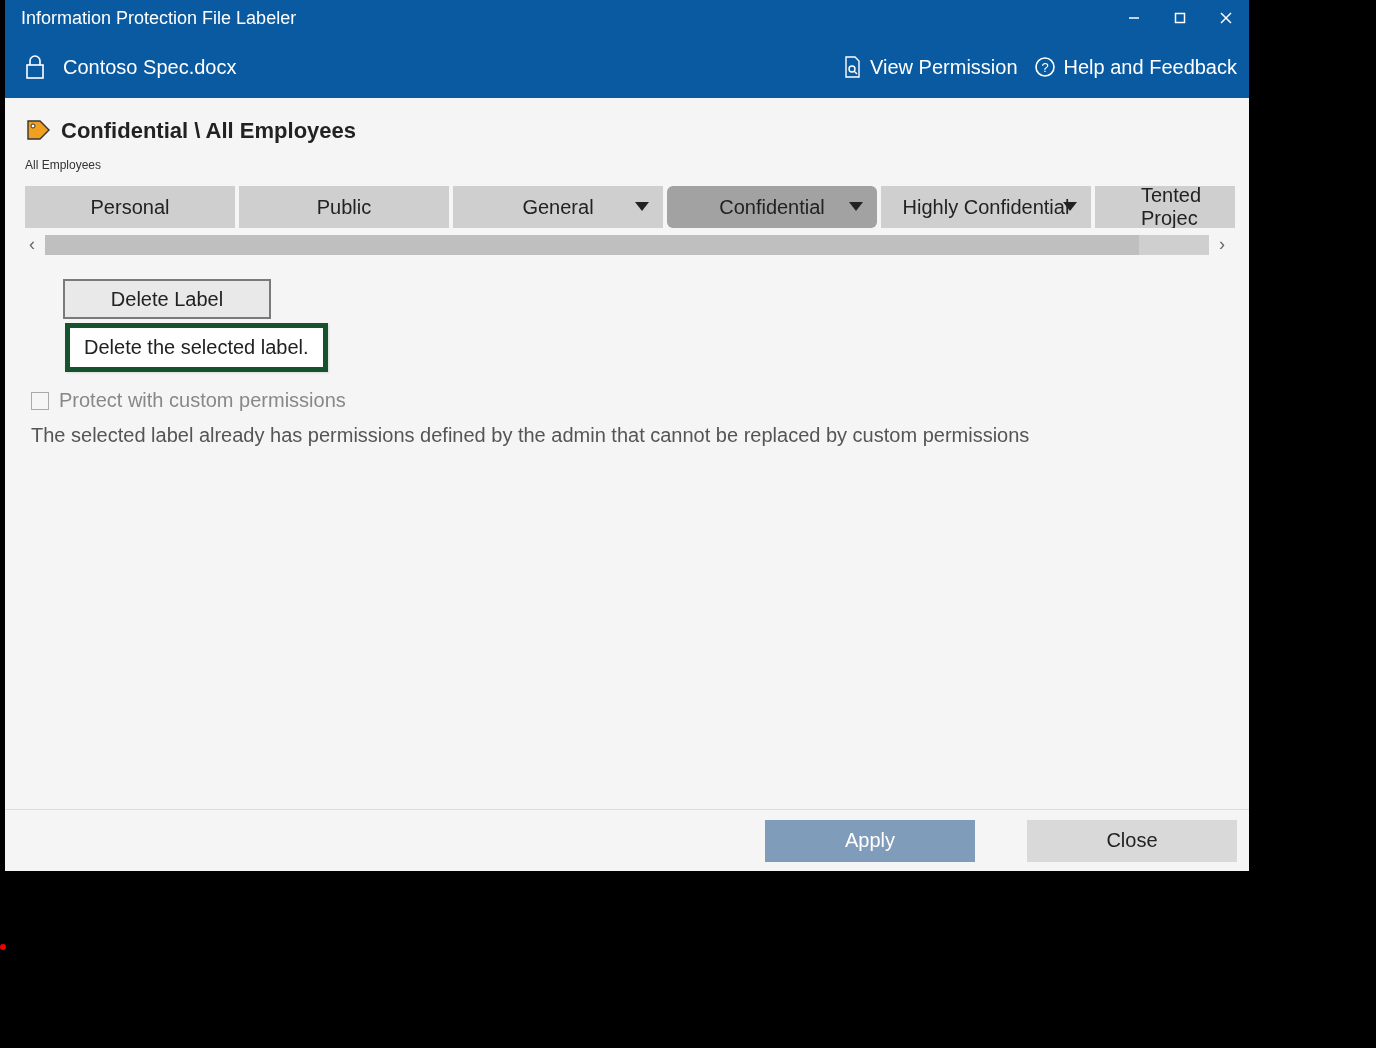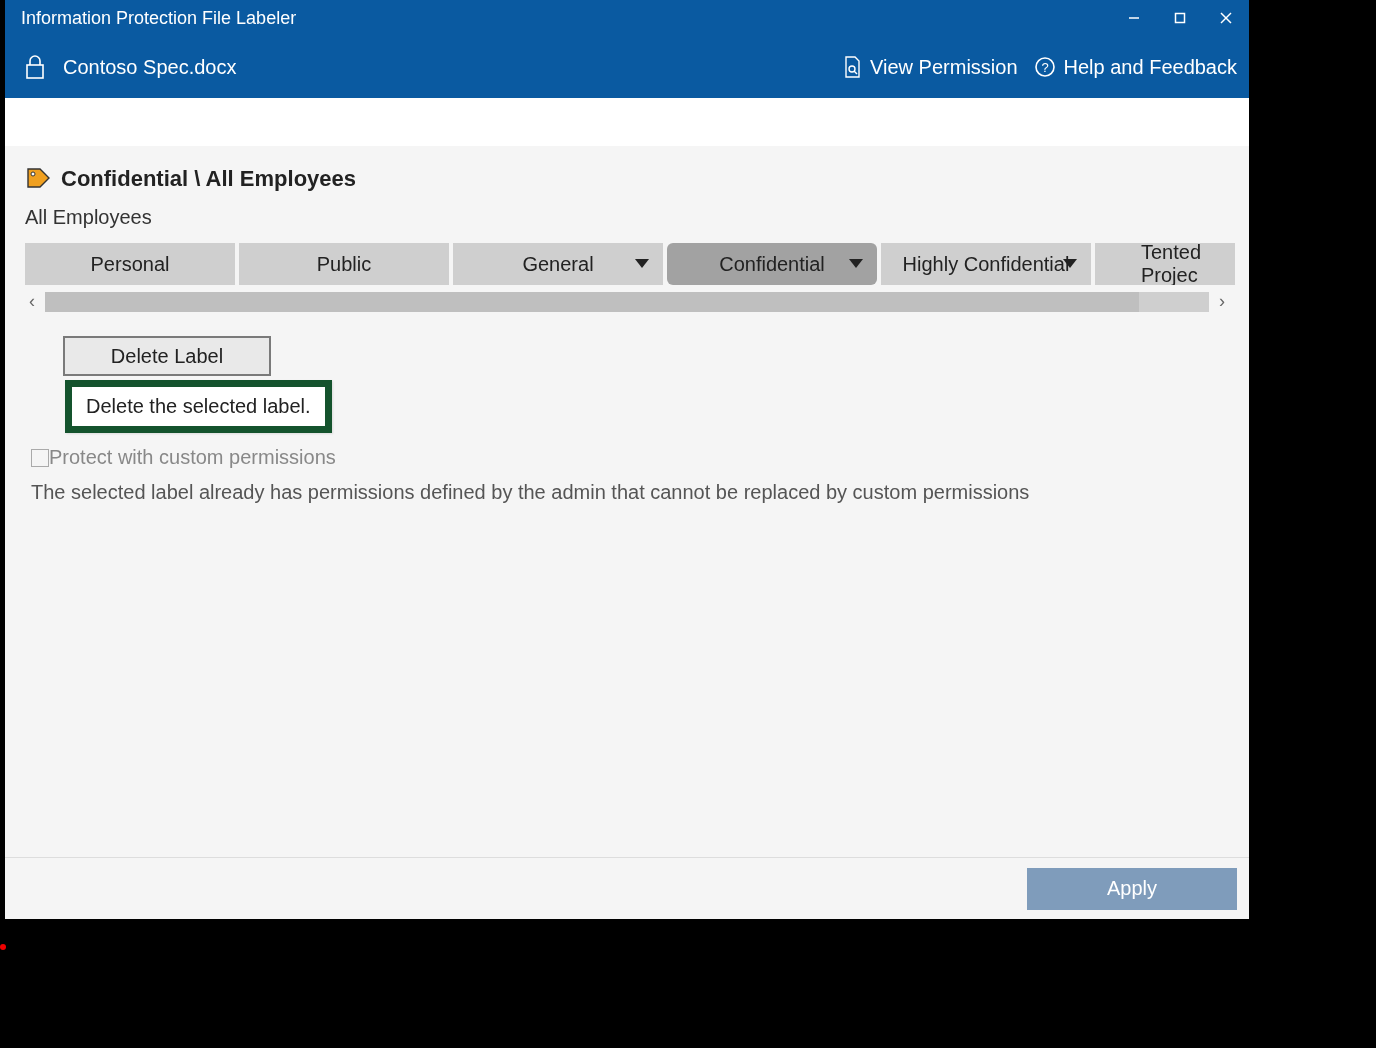--- a/index.html
+++ b/index.html
@@ -7,36 +7,36 @@
   .screen { position: absolute; left: 5px; top: 0; width: 1244px; height: 821px; background: #fff; }
   .titlebar { height: 36px; background: #0a5aa1; color: #fff; display: flex; align-items: center; justify-content: space-between; padding: 0 0 0 16px; font-size: 18px; }
   .titlebar-left { display: flex; align-items: center; }
   .win-controls { display: flex; }
   .win-btn { width: 46px; height: 36px; display: flex; align-items: center; justify-content: center; color: #fff; }
   .toolbar { height: 62px; background: #0a5aa1; color: #fff; display: flex; align-items: center; justify-content: space-between; padding: 0 12px 0 18px; font-size: 20px; }
   .toolbar-left { display: flex; align-items: center; gap: 16px; }
   .toolbar-right { display: flex; align-items: center; gap: 16px; }
   .tool-link { display: flex; align-items: center; gap: 8px; cursor: pointer; }
   .body-area { background: #f5f5f5; height: 773px; padding: 0; position: relative; }
-  .label-row { display: flex; align-items: center; gap: 10px; padding: 20px 20px 6px 20px; margin-top: 48px; }
+  .label-row { display: flex; align-items: center; gap: 10px; padding: 20px 20px 6px 20px; }
   .label-row .title { font-weight: 600; font-size: 22px; color: #222; }
-  .sub-label { padding: 8px 20px 14px 20px; font-size: 20px; color: #333; }
+  .sub-label { padding: 8px 20px 14px 20px; font-size: 12px; color: #333; }
   .chips-wrap { padding: 0 20px; }
   .chips { display: flex; gap: 4px; overflow: hidden; width: 1210px; }
   .chip { flex: 0 0 210px; height: 42px; background: #cfcfcf; color: #222; display: flex; align-items: center; justify-content: center; font-size: 20px; position: relative; cursor: pointer; }
   .chip.selected { background: #a2a2a2; border-radius: 6px; }
   .chip .caret { position: absolute; right: 14px; top: 50%; transform: translateY(-50%); }
   .scroll-row { display: flex; align-items: center; gap: 6px; margin-top: 6px; }
   .scroll-arrow { width: 14px; text-align: center; color: #666; font-size: 18px; cursor: pointer; }
   .scroll-track { flex: 1; height: 20px; background: #cfcfcf; position: relative; }
   .scroll-thumb { position: absolute; left: 0; top: 0; height: 20px; width: 1094px; background: #bfbfbf; }
   .delete-wrap { padding: 24px 20px 0 20px; position: relative; margin-left: 38px; }
   .delete-btn { width: 208px; height: 40px; background: #e9e9e9; border: 2px solid #7a7a7a; font-size: 20px; color: #222; cursor: pointer; }
-  .tooltip { position: absolute; left: 22px; top: 68px; background: #fff; border: 7px solid #14532d; padding: 8px 14px; font-size: 20px; color: #222; box-shadow: 1px 1px 2px rgba(0,0,0,0.1); }
-  .checkbox-row { display: flex; align-items: center; gap: 0; padding: 70px 26px 0 26px; font-size: 20px; color: #888; }
+  .tooltip { position: absolute; left: 22px; top: 68px; background: #fff; border: 5px solid #14532d; padding: 8px 14px; font-size: 20px; color: #222; box-shadow: 1px 1px 2px rgba(0,0,0,0.1); }
+  .checkbox-row { display: flex; align-items: center; gap: 10px; padding: 70px 26px 0 26px; font-size: 20px; color: #888; }
   .fake-check { width: 18px; height: 18px; border: 1px solid #aaa; background: #f5f5f5; }
   .info-text { padding: 12px 26px 0 26px; font-size: 20px; color: #555; }
   .footer { position: absolute; left: 0; bottom: 0; width: 100%; height: 62px; border-top: 1px solid #ddd; background: #f5f5f5; display: flex; align-items: center; justify-content: flex-end; gap: 12px; padding-right: 12px; }
   .foot-btn { width: 210px; height: 42px; font-size: 20px; display: flex; align-items: center; justify-content: center; cursor: pointer; margin-left: 40px; }
   .apply { background: #7f9cbb; color: #fff; }
   .close { background: #d9d9d9; color: #222; }
   .tag-icon { width: 26px; height: 26px; }
   svg { display: block; }
   .red-dot { position:absolute; left:0; top:944px; width:6px; height:6px; background:#e00; border-radius:50%; }
 </style>
@@ -169,18 +169,19 @@
 
     <div class="checkbox-row">
       <div class="fake-check"></div>
       <span>Protect with custom permissions</span>
     </div>
 
     <div class="info-text">The selected label already has permissions defined by the admin that cannot be replaced by custom permissions</div>
 
     <div class="footer">
       <div class="foot-btn apply">Apply</div>
+      <div class="foot-btn close">Close</div>
     </div>
 
   </div>
 </div>
 
 <div class="red-dot"></div>
 
 </body></html>

